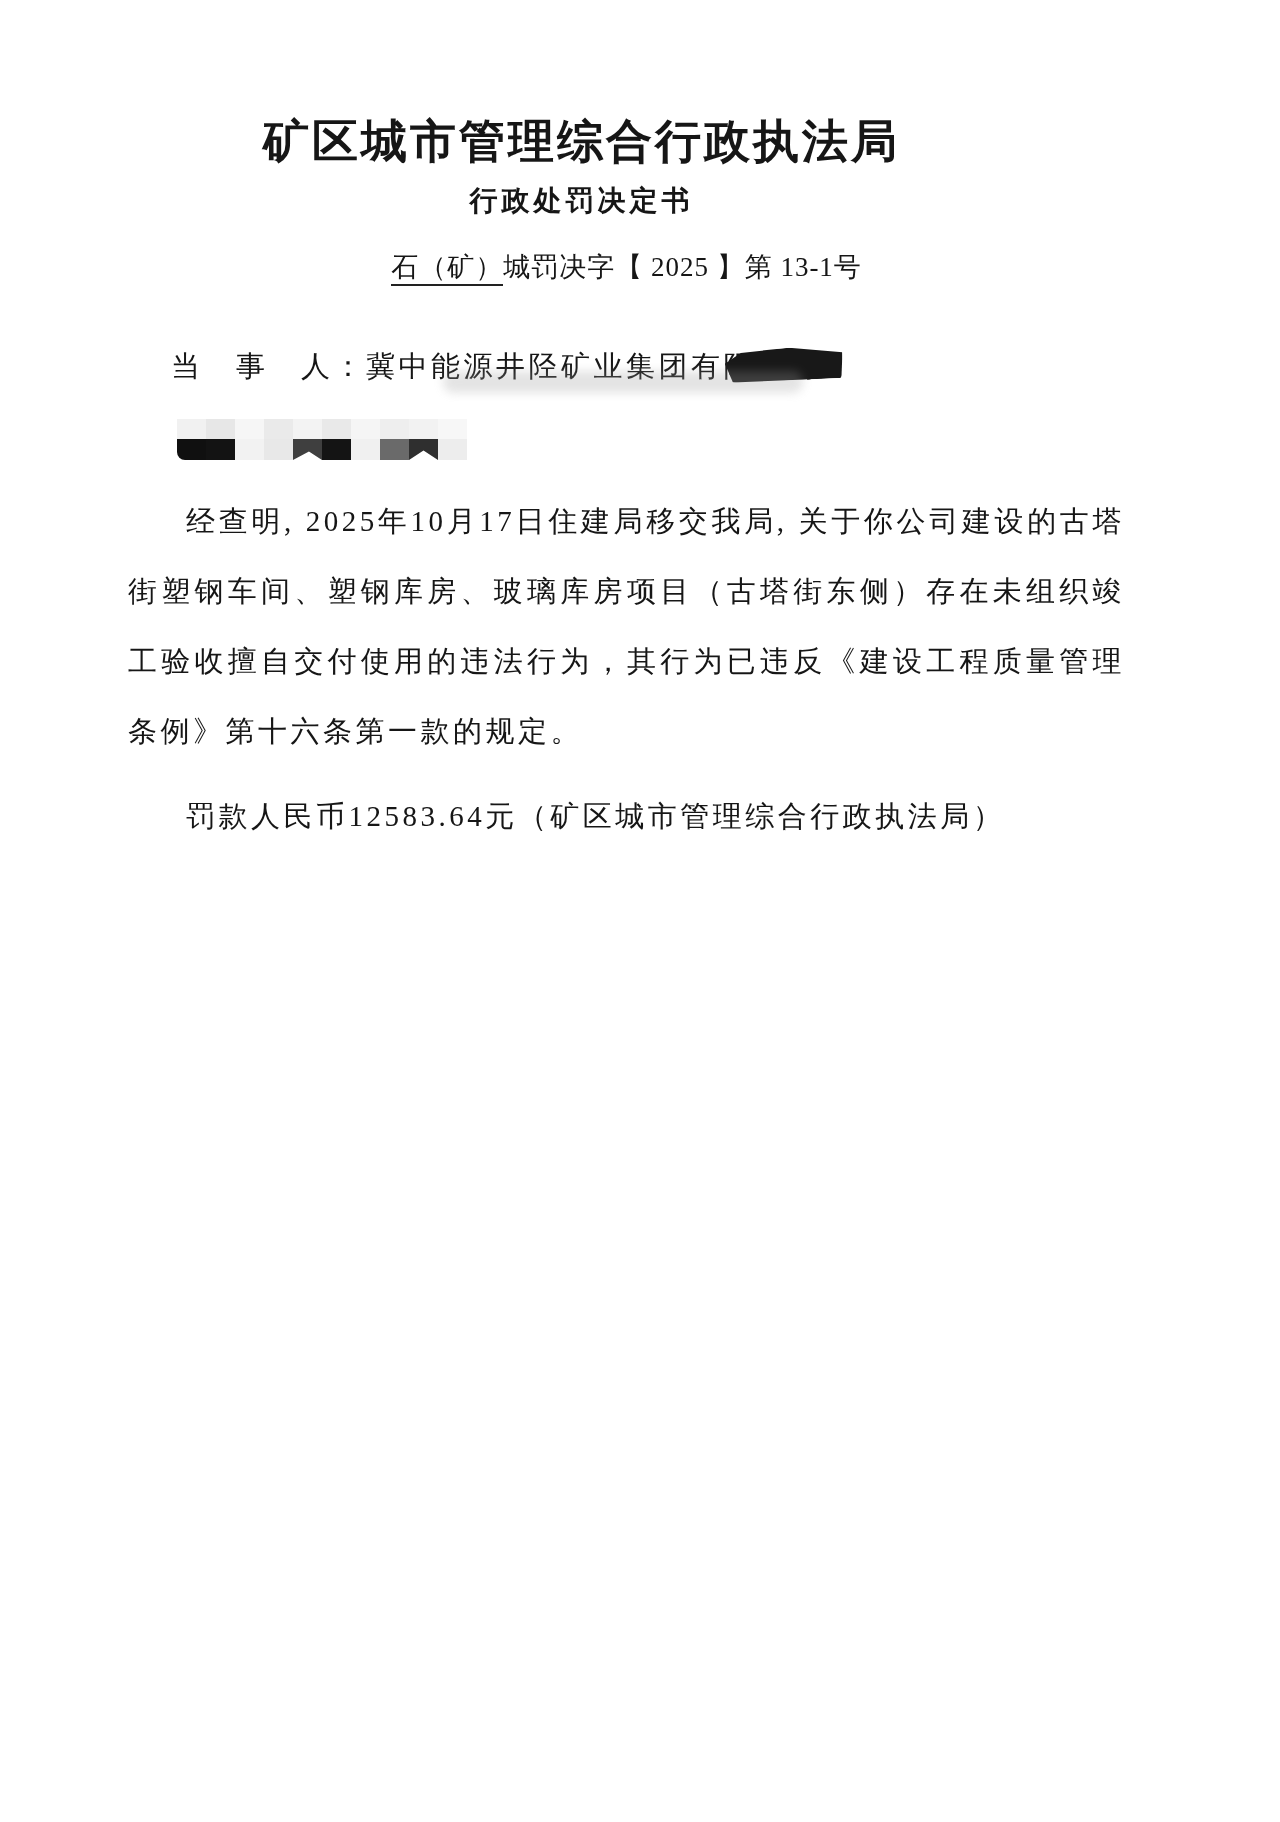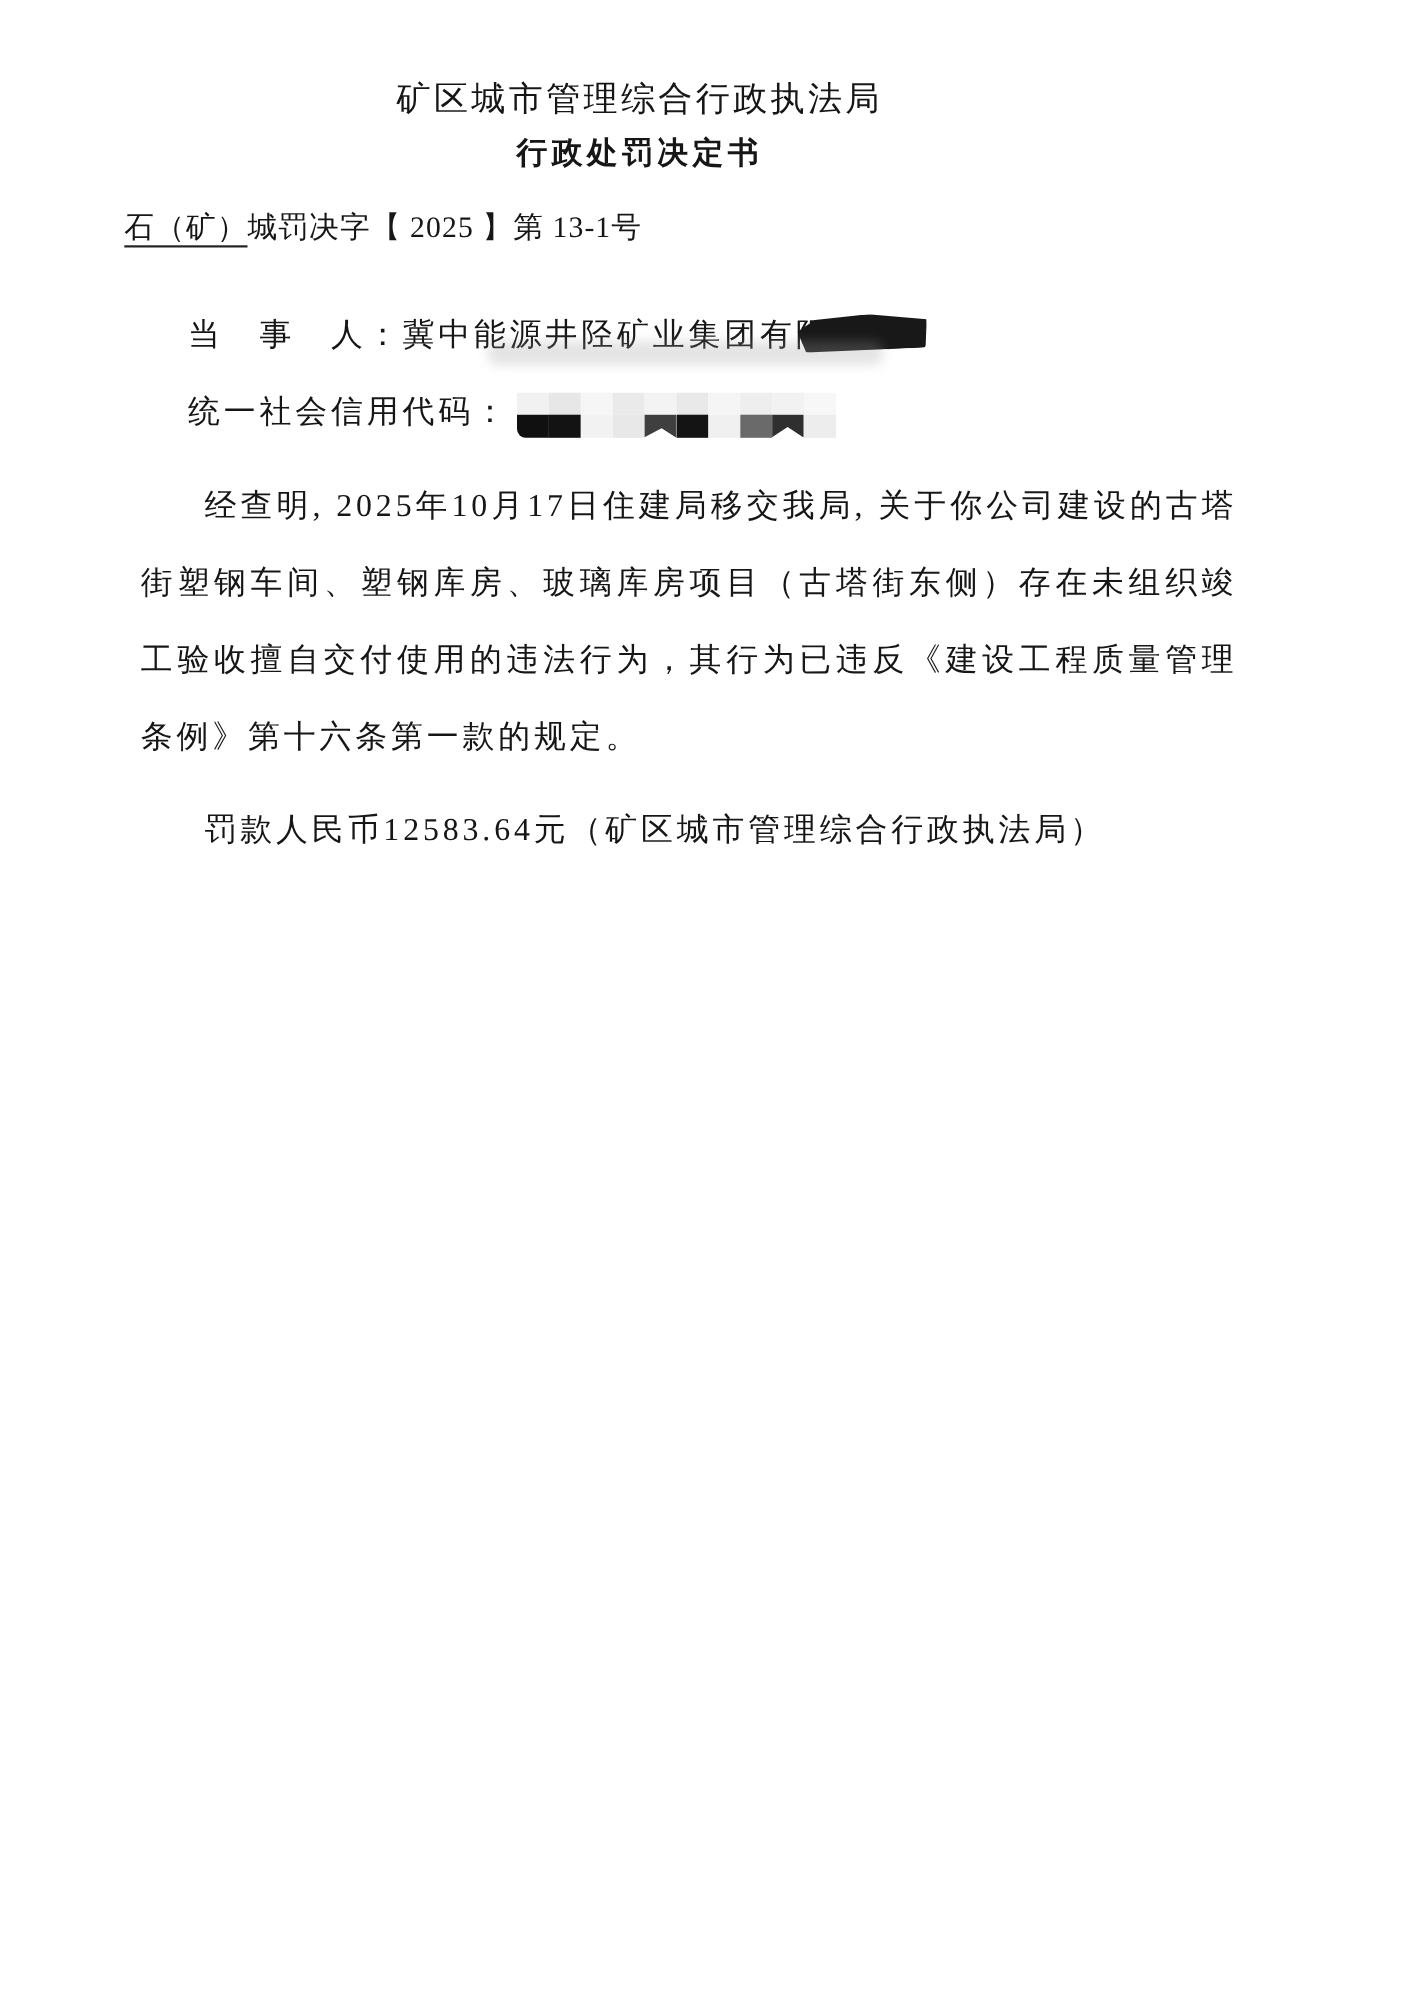--- a/index.html
+++ b/index.html
@@ -13,39 +13,39 @@
     font-family:"Liberation Serif","DejaVu Serif",serif;
     overflow:hidden;
   }
   .content{
     position:absolute;
     left:113px;
     top:0;
     width:1027px;
   }
   .agency{
-    padding-top:72px;
+    padding-top:116px;
     text-align:center;
-    font-size:31px;
-    font-weight:normal;
+    font-size:46px;
+    font-weight:bold;
     letter-spacing:3px;
     line-height:1.15;
     margin-right:90px; 
   }
   .doc-title{
     text-align:center;
     font-size:28px;
     font-weight:bold;
     letter-spacing:4px;
     line-height:1.15;
     margin-top:16px;
     margin-right:90px;
   }
   .doc-no{
-    text-align:left;
+    text-align:center;
     font-size:27px;
     letter-spacing:1px;
     margin-top:32px;
   }
   .doc-no .underlined{
     border-bottom:2px solid #222;
     padding-bottom:2px;
   }
   .body-text{
     margin-top:46px;
@@ -141,21 +141,21 @@
     </div>
 
     <div class="body-text">
 
       <div class="party-line">
         <span>当　事　人：</span><span>冀中能源井陉矿业集团有限公司</span><span class="blob-anchor"><span class="redaction-blob"></span></span>
         <span class="redaction-smudge"></span>
       </div>
 
       <div class="credit-line">
-        <span>统一社会信用代码：</span><span class="redaction-mosaic">
+        <span class="redaction-mosaic">
             <span></span>
             <span></span>
             <span></span>
             <span></span>
             <span></span>
             <span></span>
             <span></span>
             <span></span>
             <span></span>
             <span></span>

